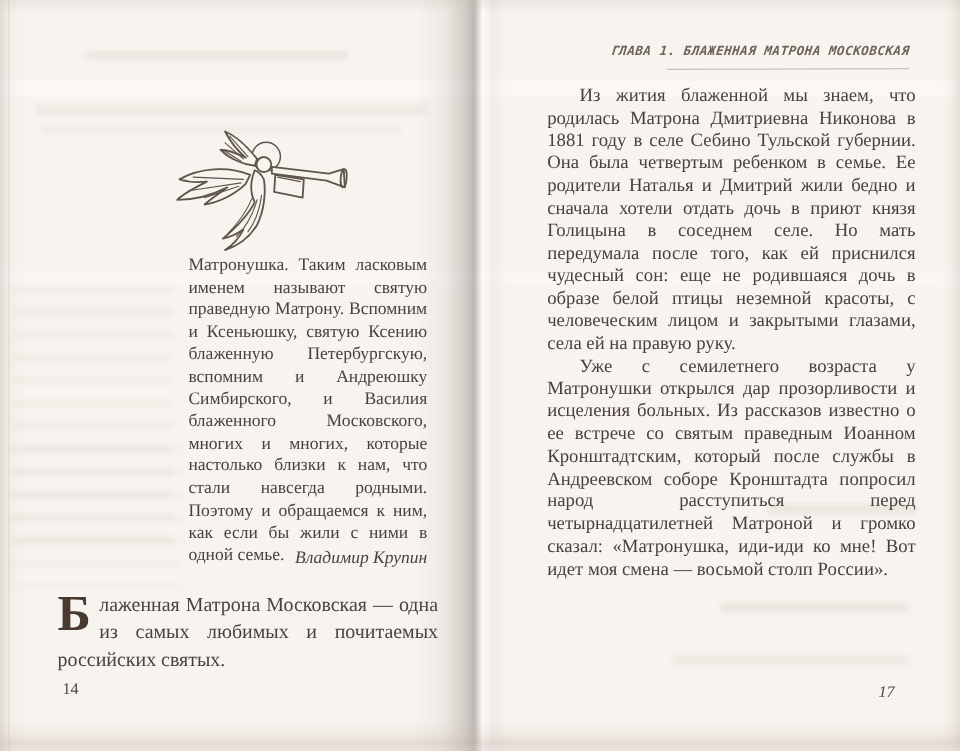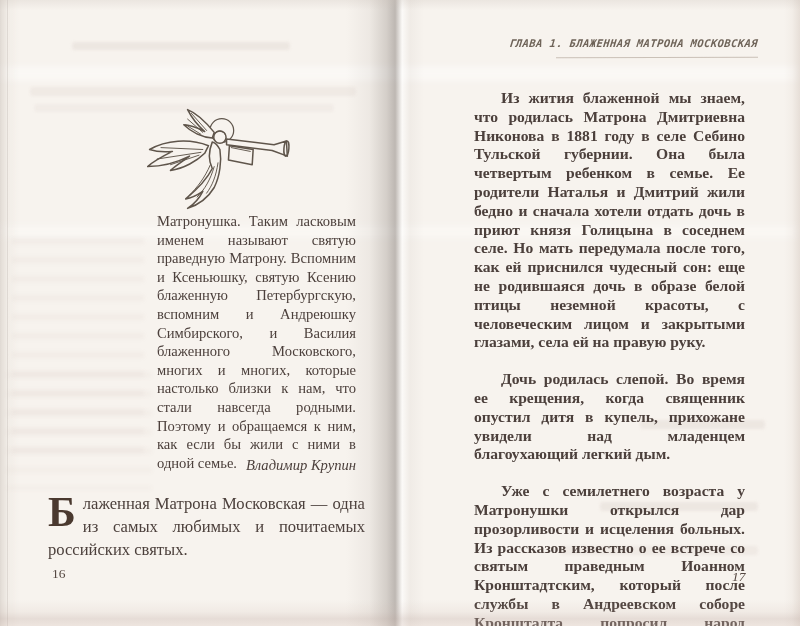--- a/index.html
+++ b/index.html
@@ -85,21 +85,21 @@
   .header-rule{
     position:absolute;top:57px;left:556px;width:202px;height:1px;
     background:rgba(166,152,138,0.55);transform:rotate(-0.2deg);
   }
 
   .body-text{
     position:absolute;left:456px;top:71px;width:307px;
     font-size:15.6px;line-height:18.8px;color:#4c403c;
     text-align:justify;
   }
-  .body-text p{margin:18px;text-indent:27px;font-weight:bold;}
+  .body-text p{margin:0;text-indent:27px;}
 
   .epigraph{
     position:absolute;left:157px;top:212px;width:199px;
     font-size:14.6px;line-height:18.6px;color:#4c403c;
     text-align:justify;
   }
   .epigraph-author{
     position:absolute;left:157px;top:457px;width:199px;
     font-style:italic;font-size:14.6px;color:#4c403c;
     text-align:right;
@@ -168,36 +168,35 @@
 
     <div class="epigraph">Матронушка. Таким ласковым именем называют святую праведную Матрону. Вспомним и Ксеньюшку, святую Ксению блаженную Петербургскую, вспомним и Андреюшку Симбирского, и Василия блаженного Московского, многих и многих, которые настолько близки к нам, что стали навсегда родными. Поэтому и обращаемся к ним, как если бы жили с ними в одной семье.</div>
     <div class="epigraph-author">Владимир Крупин</div>
 
     <div class="intro">
       <p>
         <span class="dropcap">Б</span><span>лаженная Матрона Московская — одна из самых любимых и почитаемых российских святых.</span>
       </p>
     </div>
 
-    <div class="pagenum pagenum-left">16</div>
+    <div class="pagenum pagenum-left">14</div>
   </div>
 
   <div class="page page-right">
 
     <div class="ghost" style="left:245px;top:420px;width:125px;height:9px;"></div>
     <div class="ghost" style="left:205px;top:502px;width:158px;height:9px;"></div>
     <div class="ghost" style="left:165px;top:546px;width:198px;height:9px;opacity:.8;"></div>
   </div>
 
   <div class="chapter-header">ГЛАВА 1. БЛАЖЕННАЯ МАТРОНА МОСКОВСКАЯ</div>
   <div class="header-rule"></div>
 
   <div class="body-text">
     <p>Из жития блаженной мы знаем, что родилась Матрона Дмитриевна Никонова в 1881 году в селе Себино Тульской губернии. Она была четвертым ребенком в семье. Ее родители Наталья и Дмитрий жили бедно и сначала хотели отдать дочь в приют князя Голицына в соседнем селе. Но мать передумала после того, как ей приснился чудесный сон: еще не родившаяся дочь в образе белой птицы неземной красоты, с человеческим лицом и закрытыми глазами, села ей на правую руку.</p>
-    <p>Дочь родилась слепой. Во время ее крещения, когда священник опустил дитя в купель, прихожане увидели над младенцем благоухающий легкий дым.</p>
     <p>Уже с семилетнего возраста у Матронушки открылся дар прозорливости и исцеления больных. Из рассказов известно о ее встрече со святым праведным Иоанном Кронштадтским, который после службы в Андреевском соборе Кронштадта попросил народ расступиться перед четырнадцатилетней Матроной и громко сказал: «Матронушка, иди-иди ко мне! Вот идет моя смена — восьмой столп России».</p>
   </div>
 
   <div class="pagenum pagenum-right">17</div>
 
   <div class="gutter"></div>
   <div class="edge-left"></div>
   <div class="edge-right"></div>
   <div class="edge-top"></div>
   <div class="edge-bottom"></div>

